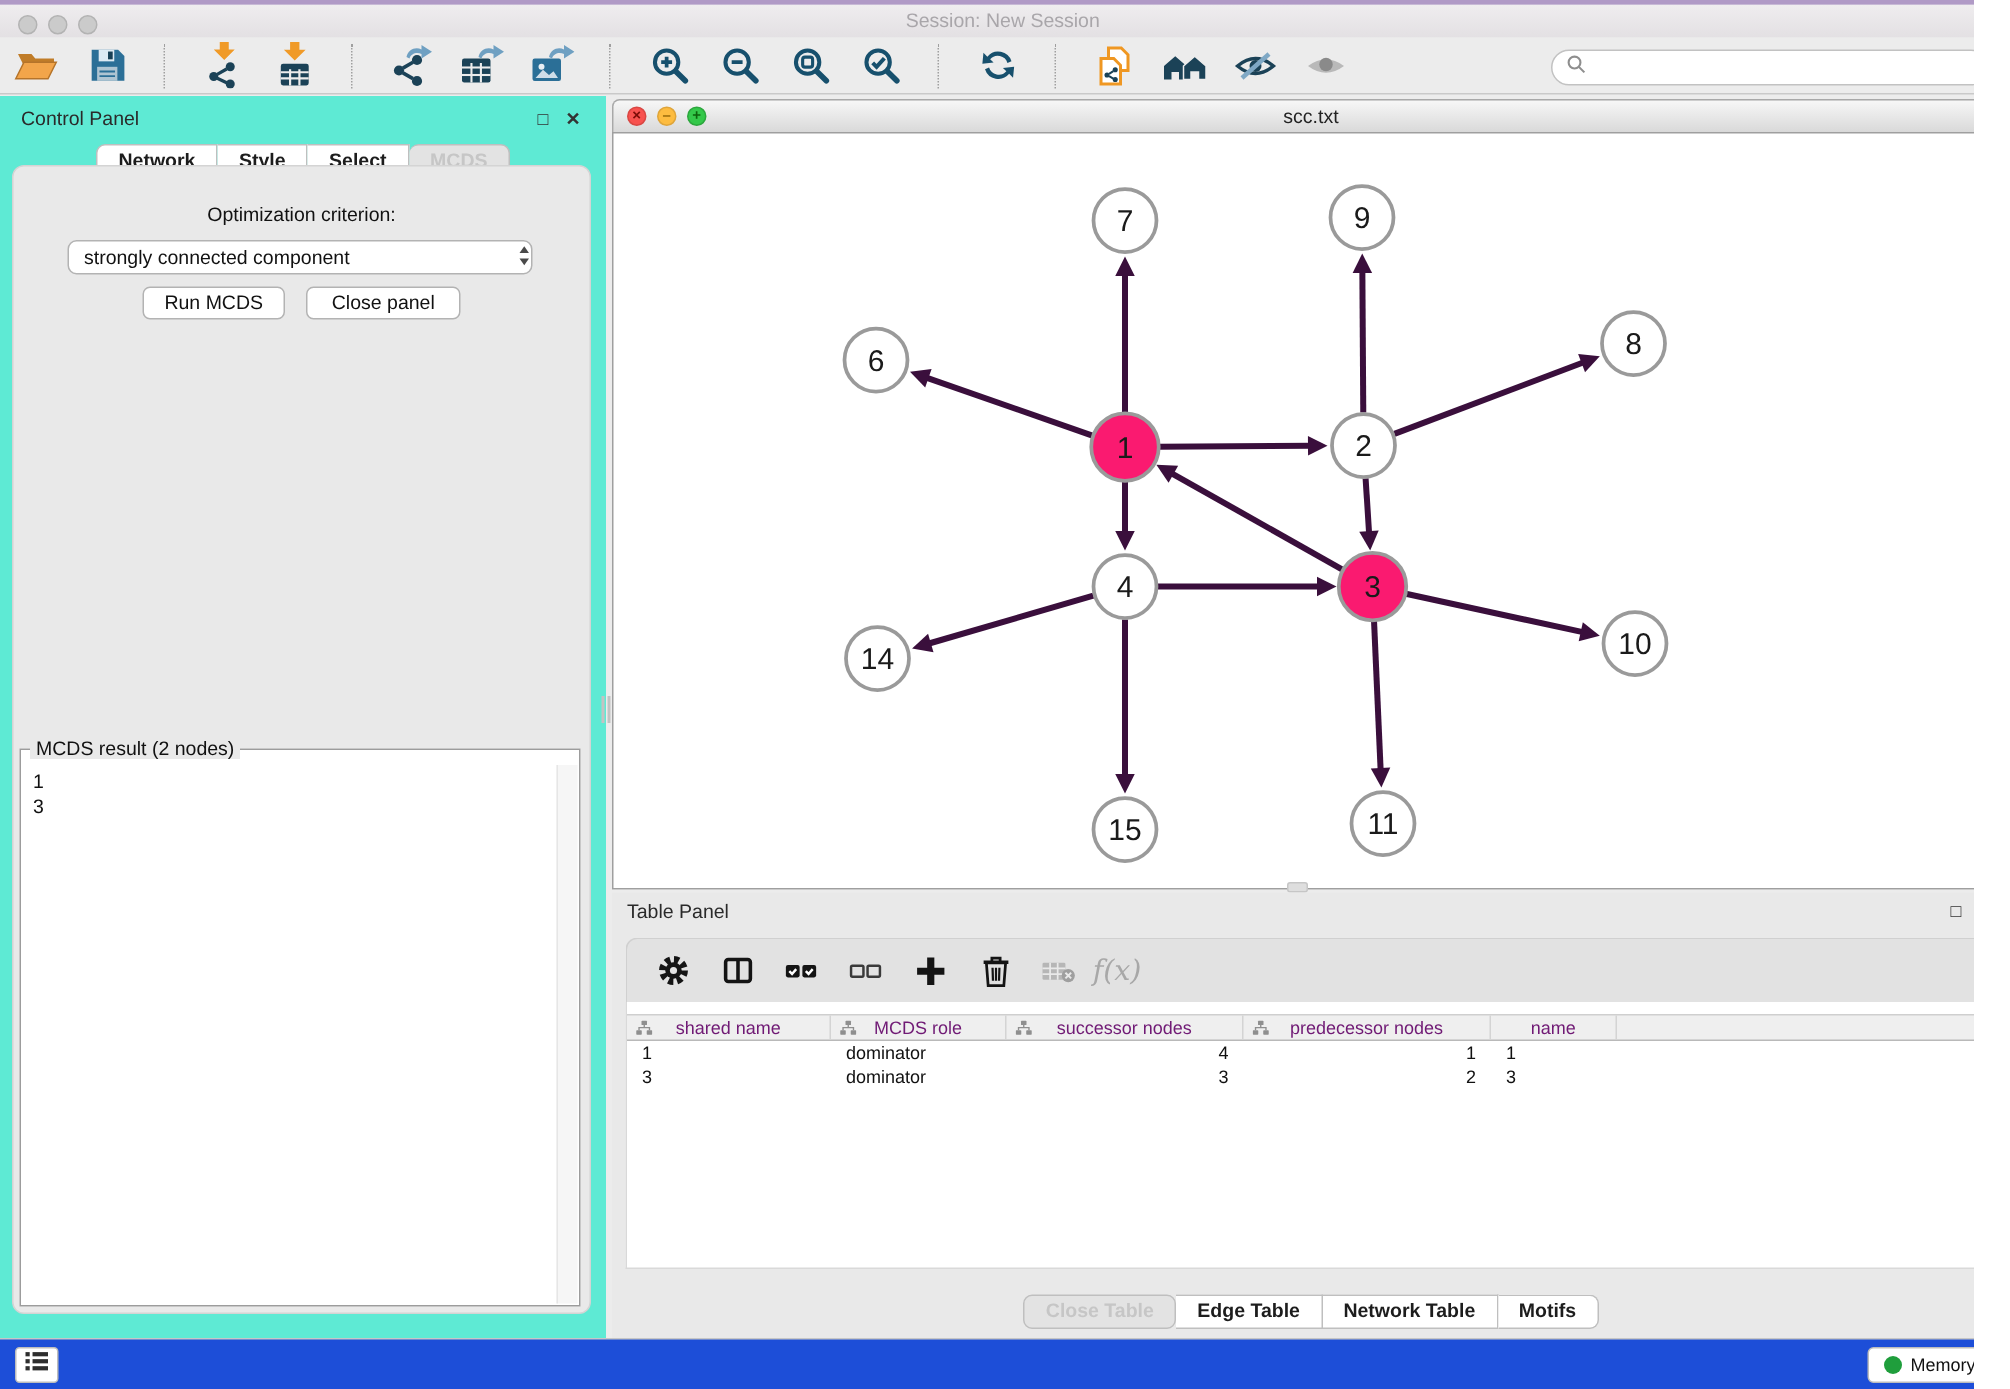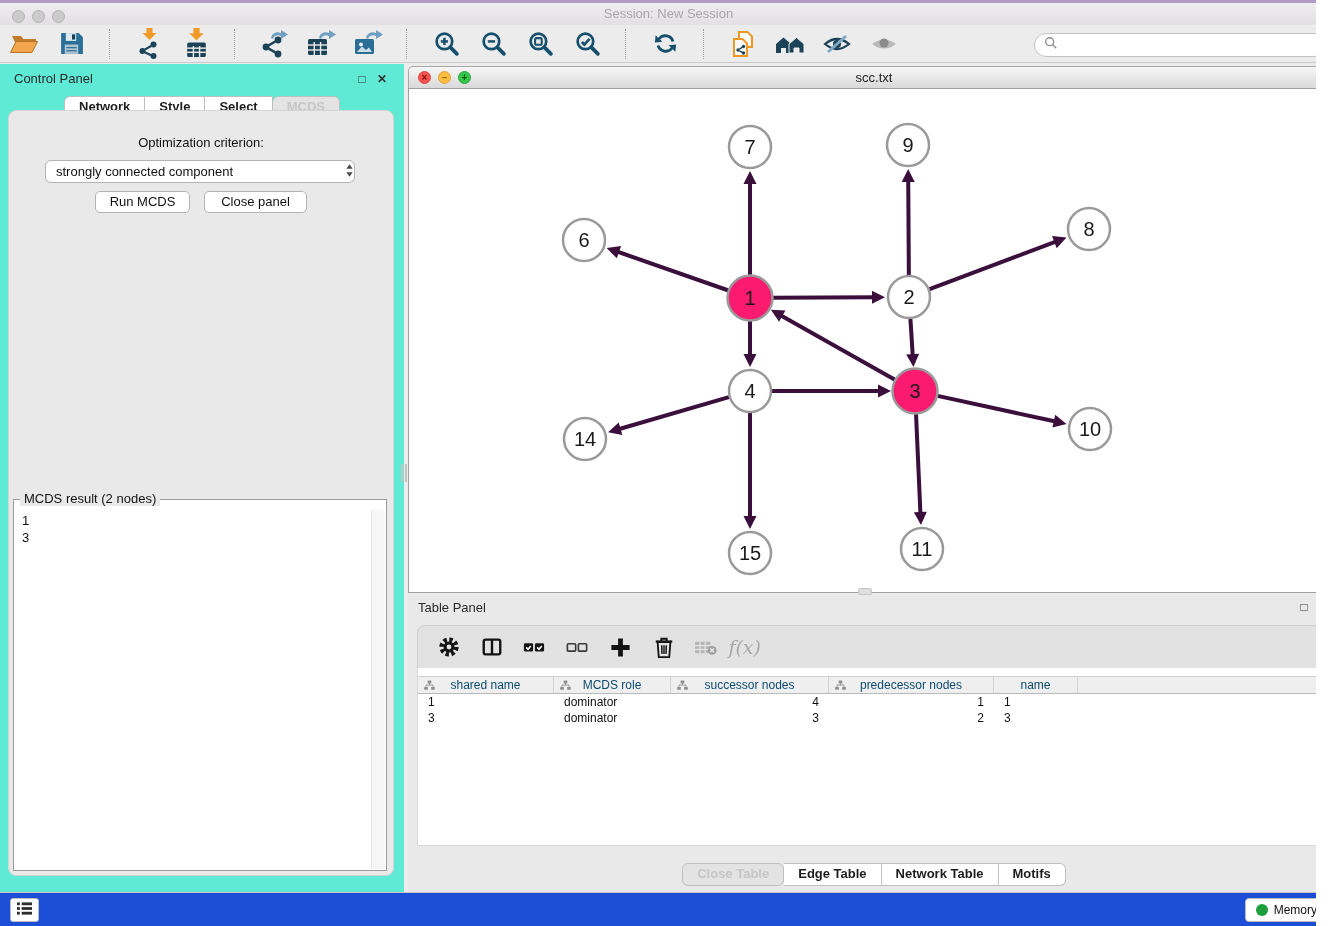--- a/index.html
+++ b/index.html
@@ -47,21 +47,21 @@
   .nw-canvas{position:absolute;left:0;top:22px;width:932px;height:505px;background:#fff;border:1px solid #9f9f9f;box-sizing:border-box;}
   .h-grip{position:absolute;left:858px;top:588px;width:14px;height:7px;background:#dedede;border:1px solid #c6c6c6;border-radius:2px;box-sizing:border-box;}
   
   .tpanel{position:absolute;left:408px;top:595px;width:932px;height:297px;background:#e9e9e9;}
   .tp-toolbar{position:absolute;left:9px;top:30px;width:915px;height:43px;background:#e2e2e2;border:1px solid #d0d0d0;border-bottom:none;border-radius:8px 8px 0 0;box-sizing:border-box;display:flex;align-items:center;gap:17px;padding-left:16px;}
   .tp-btn{width:26px;height:26px;display:flex;align-items:center;justify-content:flex-end;cursor:pointer;}
   .tp-btn.disabled{cursor:default;}
   .fx{font-family:"DejaVu Serif",serif;font-style:italic;font-size:19px;color:#a8a8a8;}
   .tablebox{position:absolute;left:9px;top:73px;width:915px;height:178px;background:#fff;border:1px solid #d9d9d9;border-top:none;box-sizing:border-box;padding-top:8px;}
   .thead{display:flex;border-top:1px solid #cfcfcf;border-bottom:1px solid #b9b9b9;background:#efefef;height:18px;box-sizing:border-box;}
-  .th{position:relative;display:flex;align-items:center;justify-content:center;font-size:12px;color:#0c4a6e;border-right:1px solid #d4d4d4;box-sizing:border-box;height:100%;cursor:pointer;}
+  .th{position:relative;display:flex;align-items:center;justify-content:center;font-size:12px;color:#701a75;border-right:1px solid #d4d4d4;box-sizing:border-box;height:100%;cursor:pointer;}
   .th .tree{position:absolute;left:6px;top:3px;}
   .trow{display:flex;height:16px;align-items:center;cursor:pointer;}
   .td{font-size:12px;color:#111;box-sizing:border-box;padding:0 10px;overflow:hidden;white-space:nowrap;}
   .tp-tabs{position:absolute;left:0;top:268px;width:100%;display:flex;justify-content:center;}
   
   .statusbar{position:absolute;left:0;top:892px;width:1337px;height:34px;background:#1d4ed8;border-top:1px solid #c6c6c6;box-sizing:border-box;}
   .list-btn{position:absolute;left:10px;top:5px;width:29px;height:24px;background:#fff;border:1px solid #bdbdbd;border-radius:3px;box-sizing:border-box;display:flex;align-items:center;justify-content:center;cursor:pointer;}
   .mem-btn{position:absolute;right:9px;top:5px;height:24px;background:#fff;border:1px solid #bdbdbd;border-radius:4px;box-sizing:border-box;display:flex;align-items:center;gap:6px;padding:0 10px;font-size:12px;color:#111;cursor:pointer;}
   .mem-dot{width:12px;height:12px;border-radius:50%;background:#1f9e3c;}
   .strip-top{position:absolute;left:0;top:0;width:1340px;height:3px;background:#b09ac6;}

